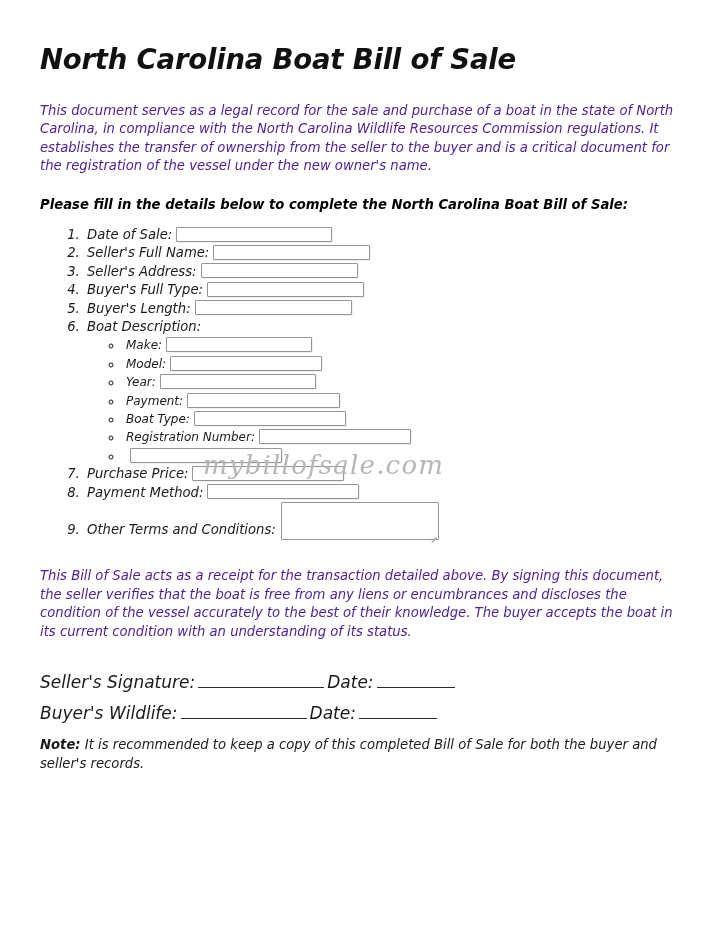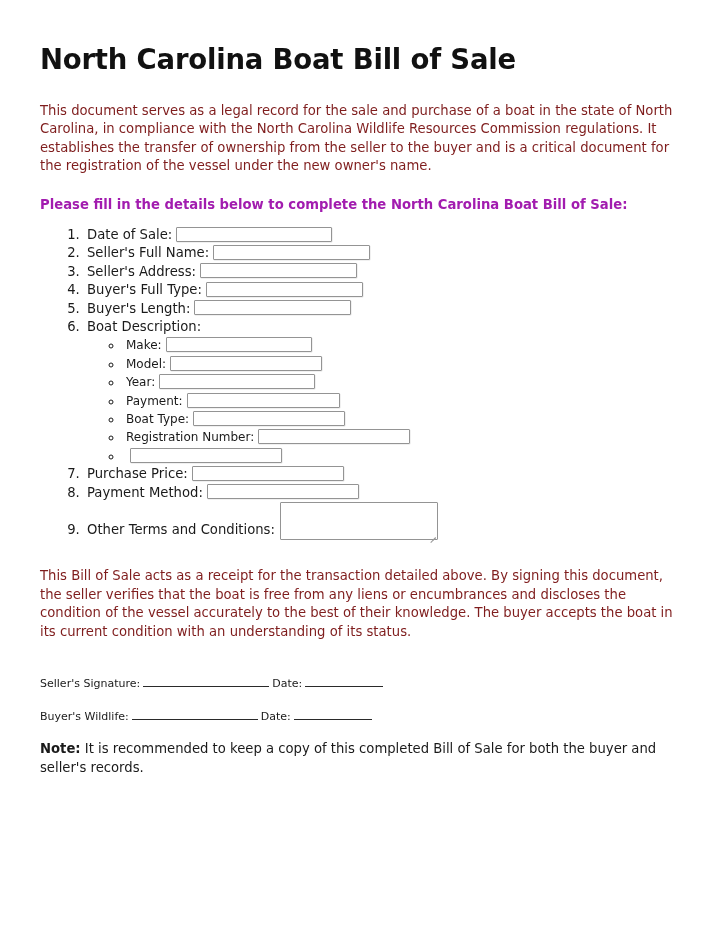--- a/index.html
+++ b/index.html
@@ -14,20 +14,21 @@
     font-family: "DejaVu Sans", "Liberation Sans", sans-serif;
     color: #1a1a1a;
     overflow: hidden;
   }
   .page {
     position: relative;
     width: 720px;
     height: 816px;
     padding: 0;
     box-sizing: border-box;
+    font-style: italic;
   }
   .content {
     position: absolute;
     left: 40px;
     top: 44px;
     width: 640px;
   }
 
   h1.doc-title {
     font-size: 27.5px;
@@ -35,30 +36,30 @@
     letter-spacing: -0.2px;
     margin: 0 0 26px 0;
     line-height: 1.15;
     color: #111111;
   }
 
   p.para {
     font-size: 13.2px;
     line-height: 18.6px;
     margin: 0 0 20px 0;
-    color: #7f1d1d;
+    color: #4c1d95;
     max-width: 636px;
   }
 
   p.instruction {
     font-size: 13.2px;
     font-weight: bold;
     line-height: 18px;
     margin: 0 0 12px 0;
-    color: #a21caf;
+    color: #000000;
   }
 
   ol.main-list {
     margin: 12px;
     padding-left: 32px;
     font-size: 13.2px;
     line-height: 18.4px;
     list-style-type: decimal;
   }
   ol.main-list > li {
@@ -140,21 +141,21 @@
     font-size: 26px;
     letter-spacing: 1.2px;
     color: #b6b6b6;
     white-space: nowrap;
     pointer-events: none;
     z-index: 5;
   }
 
   .sig-block {
     margin-top: 32px;
-    font-size: 11px;
+    font-size: 17px;
     line-height: 18px;
   }
   .sig-row {
     margin-bottom: 13px;
     white-space: nowrap;
   }
   .blank {
     display: inline-block;
     border-bottom: 1.6px solid #2a2a2a;
     vertical-align: baseline;
@@ -258,13 +259,14 @@
       </div>
       <div class="sig-row">
         <span>Buyer's Wildlife:</span><span class="blank long"></span><span>Date:</span><span class="blank short"></span>
       </div>
     </div>
 
     <p class="note"><b>Note:</b><span> It is recommended to keep a copy of this completed Bill of Sale for both the buyer and seller's records.</span></p>
 
   </div>
 
+  <div class="watermark">mybillofsale.com</div>
 </div>
 
 </body></html>

